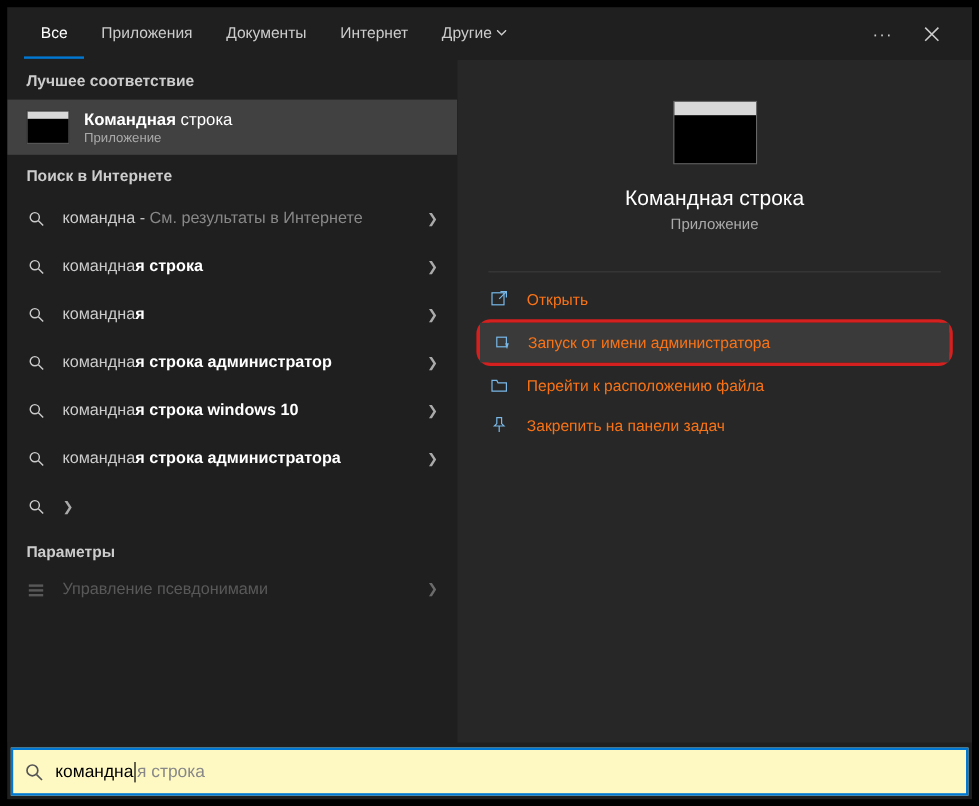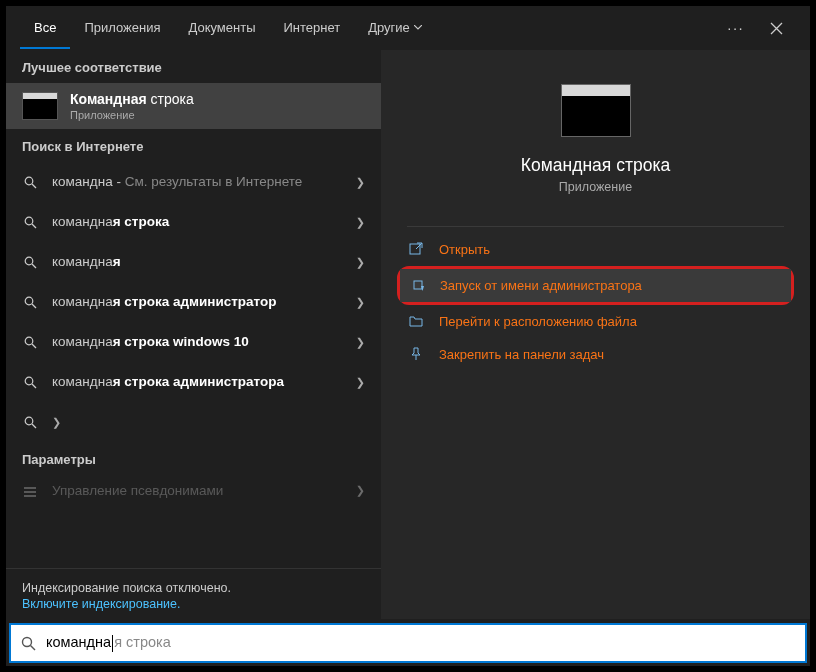--- a/index.html
+++ b/index.html
@@ -44,21 +44,21 @@
 .app-title { color: #fff; font-size: 17.5px; font-weight: 400; margin-bottom: 4px; }
 .app-sub { color: #aaa; font-size: 12.5px; margin-bottom: 32px; }
 .divider { height: 1px; background: #3a3a3a; width: 88%; margin-bottom: 6px; }
 .actions { width: 100%; }
 .action { display: flex; align-items: flex-start; gap: 14px; padding: 9px 28px; color: #f97316; font-size: 13px; cursor: pointer; }
 .action.highlighted { background: #3a3a3a; }
 .highlight-wrap { border: 3.5px solid #d4201f; border-radius: 12px; margin: 0 16px; padding: 0; }
 .highlight-wrap .action { padding: 9px 12px; gap: 12px; }
 .act-icon { width: 16px; color: #79b8e8; font-size: 13px; }
 
-.searchbar { height: 40px; background: #ffffff; margin: 4px 3px 3px; border: 2px solid #0078d4; display: flex; align-items: center; padding: 0 10px; gap: 10px; }
+.searchbar { height: 40px; background: #fef9c3; margin: 4px 3px 3px; border: 2px solid #0078d4; display: flex; align-items: center; padding: 0 10px; gap: 10px; }
 .search-icon { color: #555; font-size: 13px; }
 .search-text { font-size: 14.5px; color: #000; }
 .search-ghost { color: #888; }
 .cursor { display: inline-block; width: 1px; height: 17px; background: #000; vertical-align: middle; margin: 0 1px; }
 
 svg { display: block; }
 </style>
 </head>
 <body>
 
@@ -175,25 +175,20 @@
           <svg width="14" height="14" viewBox="0 0 14 14">
                 <rect x="1" y="3" width="12" height="2" fill="#888"></rect>
                 <rect x="1" y="7" width="12" height="2" fill="#888"></rect>
                 <rect x="1" y="11" width="12" height="2" fill="#888"></rect>
               </svg>
         </span>
         <span style="flex:1">Управление псевдонимами</span>
         <span class="chev">❯</span>
       </div>
 
-      <div class="footer-area">
-        <div style="height:1px;background:#333;margin:0 0 6px"></div>
-        <div class="index-note">Индексирование поиска отключено.</div>
-        <div class="index-link">Включите индексирование.</div>
-      </div>
     </div>
 
     <div class="right">
       <div class="app-icon"></div>
       <div class="app-title">Командная строка</div>
       <div class="app-sub">Приложение</div>
       <div class="divider"></div>
       <div class="actions">
         <div class="action">
           <span class="act-icon">

